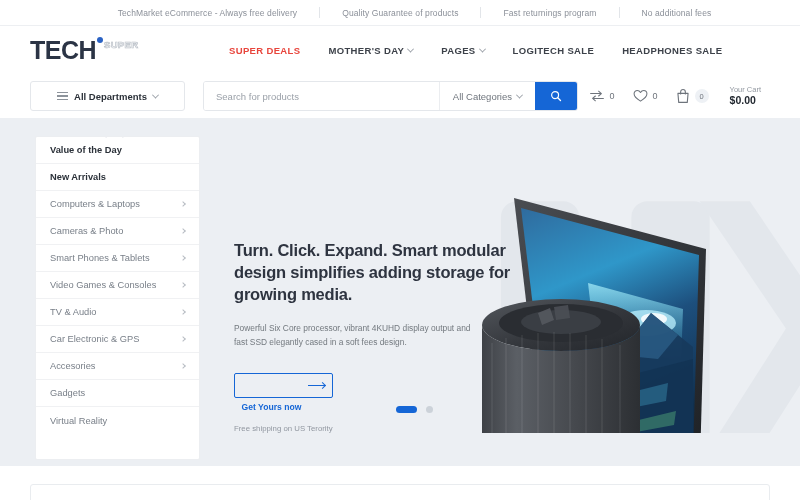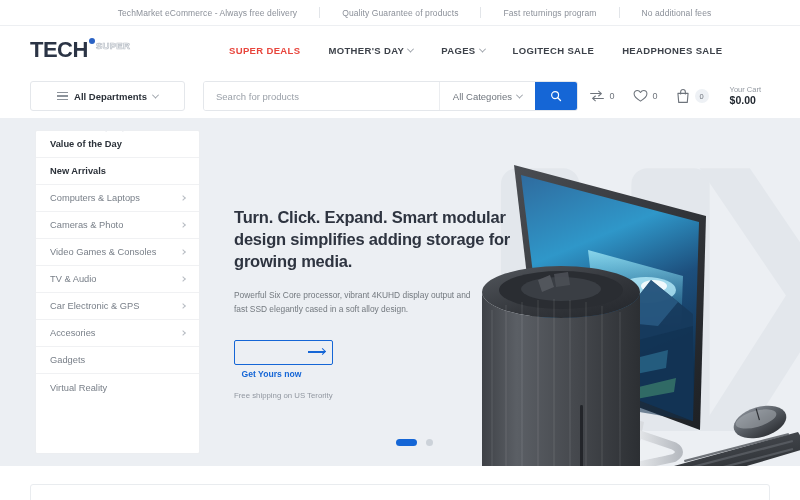--- a/index.html
+++ b/index.html
@@ -40,21 +40,21 @@
     padding: 0 30px;
     background: #fff;
   }
   .logo {
     display: flex;
     align-items: flex-start;
     width: 185px;
     user-select: none;
   }
   .logo-tech {
-    font-size: 22px;
+    font-size: 25px;
     font-weight: bold;
     color: #2b3445;
     letter-spacing: -0.5px;
     line-height: 1;
     font-family: "Liberation Sans", sans-serif;
   }
   .logo-dot {
     display: inline-block;
     width: 6px; height: 6px;
     border-radius: 50%;
@@ -188,20 +188,21 @@
   .cart-label { font-size: 7.5px; color: #9399a1; display:block; }
   .cart-total { font-size: 10.5px; font-weight: bold; color: #222830; display:block; }
 
   
   .hero-wrap {
     position: relative;
     height: 348px;
     background: #eceff3;
     display: flex;
     padding: 12px 0 0 0;
+    align-items: center;
   }
   .sidebar {
     width: 165px;
     margin-left: 35px;
     background: #fff;
     border: 1px solid #eceef1;
     border-radius: 2px;
     position: relative;
     z-index: 3;
     height: 324px;
@@ -424,20 +425,24 @@
     </div>
     <div class="sb-item strong">
       <span>New Arrivals</span>
     </div>
     <div class="sb-item">
       <span>Computers &amp; Laptops</span>
       <span class="sb-chev"></span>
     </div>
     <div class="sb-item">
       <span>Cameras &amp; Photo</span>
+      <span class="sb-chev"></span>
+    </div>
+    <div class="sb-item">
+      <span>Smart Phones &amp; Tablets</span>
       <span class="sb-chev"></span>
     </div>
     <div class="sb-item">
       <span>Video Games &amp; Consoles</span>
       <span class="sb-chev"></span>
     </div>
     <div class="sb-item">
       <span>TV &amp; Audio</span>
       <span class="sb-chev"></span>
     </div>
@@ -562,21 +567,21 @@
           <line x1="118" y1="172" x2="118" y2="348"></line>
           <line x1="134" y1="176" x2="134" y2="348"></line>
           <line x1="152" y1="182" x2="152" y2="348"></line>
         </g>
         <rect x="112" y="275" width="3" height="62" rx="1.4" fill="#1d2024" opacity="0.85"></rect>
       </g>
     </svg>
 
     <div class="hero-copy">
       <div class="hero-title">Turn. Click. Expand. Smart modular design simplifies adding storage for growing media.</div>
-      <div class="hero-sub">Powerful Six Core processor, vibrant 4KUHD display output and fast SSD elegantly cased in a soft alloy design.</div>
+      <div class="hero-sub">Powerful Six Core processor, vibrant 4KUHD display output and fast SSD elegantly cased in a soft fees design.</div>
       <div class="hero-btn">
         <span class="hero-btn-label">Get Yours now</span>
         <span class="hero-arrow"></span>
       </div>
       <div class="hero-ship">Free shipping on US Terority</div>
     </div>
 
     <div class="dots">
       <span class="dot active"></span>
       <span class="dot"></span>

